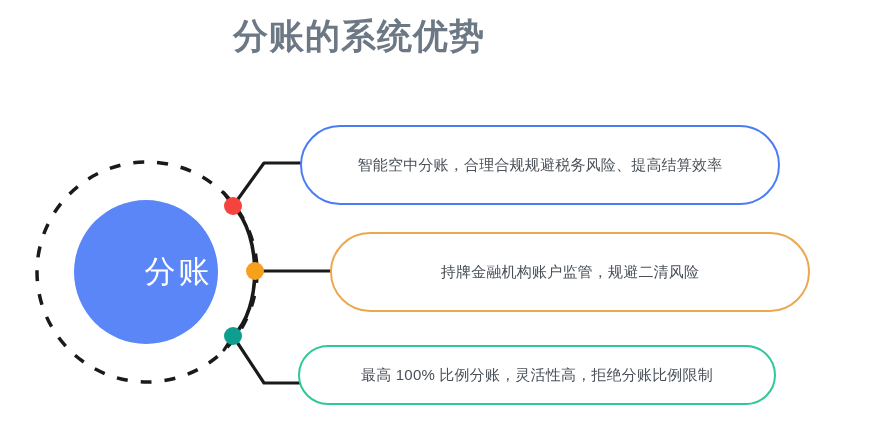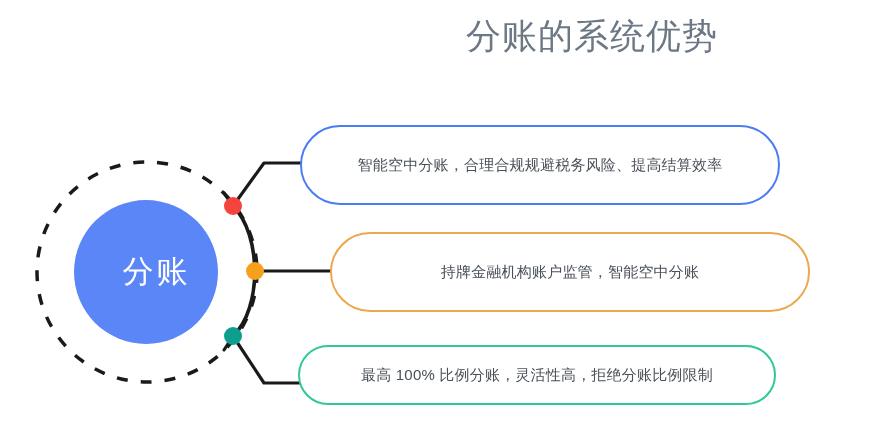--- a/index.html
+++ b/index.html
@@ -17,42 +17,42 @@
     background: #ffffff;
     overflow: hidden;
   }
 
   
   .title {
     position: absolute;
     left: 0;
     top: 14px;
     width: 718px;
-    text-align: right;
+    text-align: center;
     font-size: 35px;
     line-height: 44px;
     letter-spacing: 1px;
     color: #6d7885;
-    font-weight: 400;
+    font-weight: 700;
     white-space: nowrap;
   }
 
   
   #art {
     position: absolute;
     left: 0;
     top: 0;
     width: 871px;
     height: 444px;
   }
 
   
   .hub-label {
     position: absolute;
-    left: 56px;
+    left: 78px;
     top: 250px;
     width: 145px;
     text-align: center;
     font-size: 31px;
     line-height: 44px;
     letter-spacing: 3px;
     color: #ffffff;
     white-space: nowrap;
     padding-left: 28px;
   }
@@ -113,20 +113,20 @@
 
   </svg>
 
   <div class="hub-label">分账</div>
 
   <div class="pill pill-1">
     <span class="pill-text">智能空中分账，合理合规规避税务风险、提高结算效率</span>
   </div>
 
   <div class="pill pill-2">
-    <span class="pill-text">持牌金融机构账户监管，智能空中分账</span>
+    <span class="pill-text">持牌金融机构账户监管，规避二清风险</span>
   </div>
 
   <div class="pill pill-3">
     <span class="pill-text">最高 100% 比例分账，灵活性高，拒绝分账比例限制</span>
   </div>
 
 </div>
 
 </body></html>

